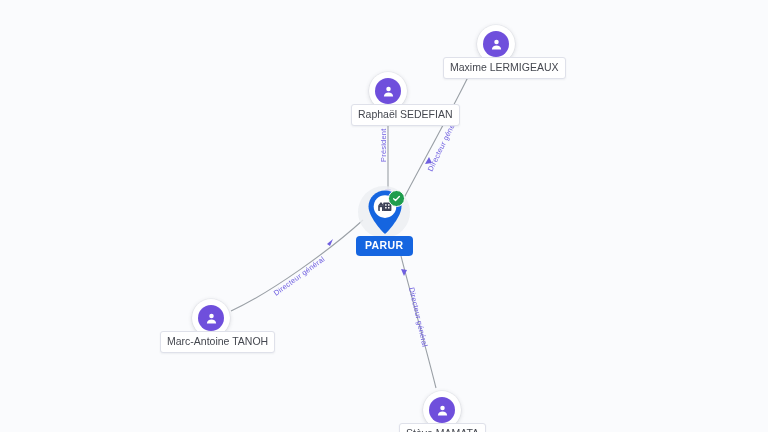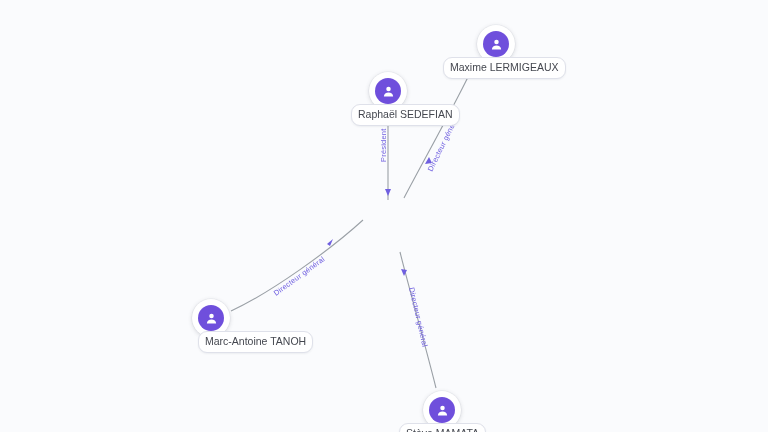--- a/index.html
+++ b/index.html
@@ -59,21 +59,21 @@
     background: #6f4fdc;
     display: flex;
     align-items: center;
     justify-content: center;
   }
   .avatar-circle svg { display: block; }
   .node-label {
     position: absolute;
     background: #ffffff;
     border: 1px solid #dfe1ea;
-    border-radius: 9px;
+    border-radius: 3px;
     color: #44474f;
     font-size: 10.5px;
     line-height: 13px;
     padding: 3px 6px 4px 6px;
     white-space: nowrap;
     box-shadow: 0 1px 2px rgba(60,64,80,0.07);
   }
 
   
   #company-node {
@@ -176,29 +176,55 @@
 
   <div class="node">
     <div class="avatar-wrap" style="left:192px; top:299px;">
       <div class="avatar-circle">
         <svg width="15" height="15" viewBox="0 0 24 24" aria-hidden="true">
           <circle cx="12" cy="8" r="3.6" fill="#ffffff"></circle>
           <path d="M4.6 20c0-4.2 3.4-6.4 7.4-6.4s7.4 2.2 7.4 6.4z" fill="#ffffff"></path>
         </svg>
       </div>
     </div>
-    <div class="node-label" style="left:160px; top:331px;margin-left:38px;">Marc-Antoine TANOH</div>
+    <div class="node-label" style="left:160px; top:331px;">Marc-Antoine TANOH</div>
   </div>
 
   <div class="node">
     <div class="avatar-wrap" style="left:423px; top:391px;">
       <div class="avatar-circle">
         <svg width="15" height="15" viewBox="0 0 24 24" aria-hidden="true">
           <circle cx="12" cy="8" r="3.6" fill="#ffffff"></circle>
           <path d="M4.6 20c0-4.2 3.4-6.4 7.4-6.4s7.4 2.2 7.4 6.4z" fill="#ffffff"></path>
         </svg>
       </div>
     </div>
     <div class="node-label" style="left:399px; top:423px;">Stève MAMATA</div>
   </div>
 
+  <div id="company-node">
+    <div class="pin-halo"></div>
+
+    <svg class="pin-svg" width="38" height="48" viewBox="0 0 38 48">
+      <path d="M19 1.5c-9.1 0-16.5 7.2-16.5 16.1 0 10.3 13.3 24.4 15.3 26.5.7.7 1.7.7 2.4 0 2-2.1 15.3-16.2 15.3-26.5C35.5 8.7 28.1 1.5 19 1.5z" fill="#1565e0"></path>
+      <circle cx="19" cy="17.6" r="11.3" fill="#ffffff"></circle>
+      <g>
+        <rect x="17.2" y="13.4" width="8.2" height="8.6" rx="0.7" fill="#3c4257"></rect>
+        <rect x="12.2" y="16.2" width="5.6" height="5.8" rx="0.7" fill="#3c4257"></rect>
+        <path d="M12.2 16.4 L15.0 13.0 L17.8 16.4 Z" fill="#3c4257"></path>
+        <rect x="19.1" y="15.2" width="1.5" height="1.5" fill="#ffffff"></rect>
+        <rect x="22.0" y="15.2" width="1.5" height="1.5" fill="#ffffff"></rect>
+        <rect x="19.1" y="18.0" width="1.5" height="1.5" fill="#ffffff"></rect>
+        <rect x="22.0" y="18.0" width="1.5" height="1.5" fill="#ffffff"></rect>
+        <rect x="13.8" y="18.2" width="2.2" height="3.8" fill="#ffffff"></rect>
+      </g>
+    </svg>
+
+    <div class="check-badge">
+      <svg width="9" height="9" viewBox="0 0 12 12" aria-hidden="true">
+        <path d="M2.2 6.2 L4.7 8.7 L9.8 3.4" fill="none" stroke="#ffffff" stroke-width="1.8" stroke-linecap="round" stroke-linejoin="round"></path>
+      </svg>
+    </div>
+
+    <div class="company-label">PARUR</div>
+  </div>
 
 </div>
 
 </body></html>

